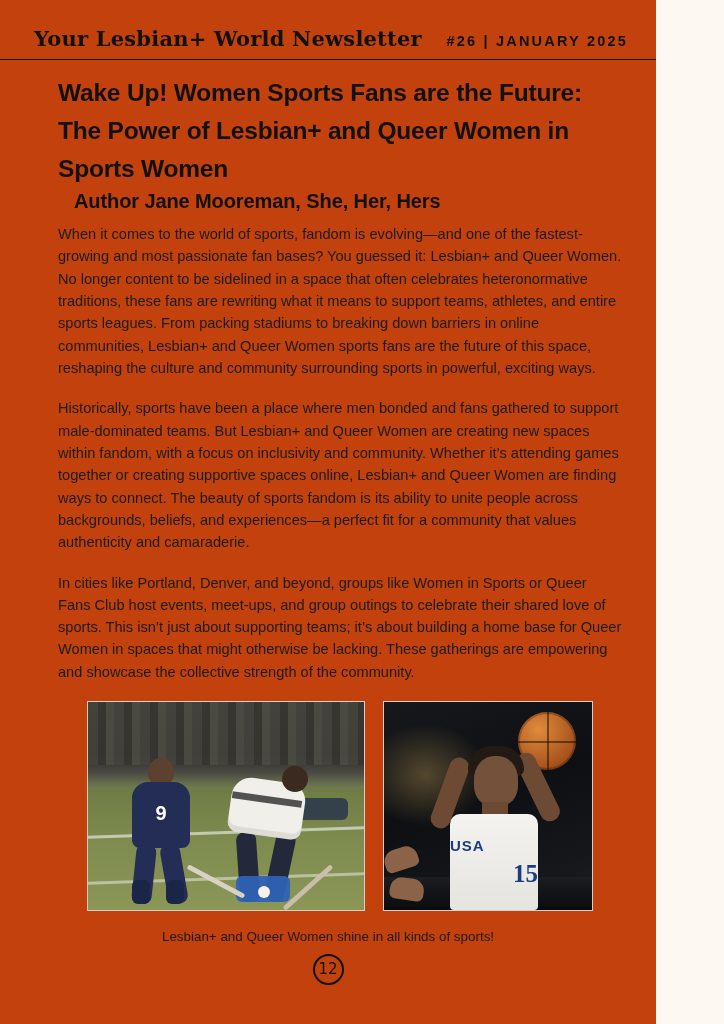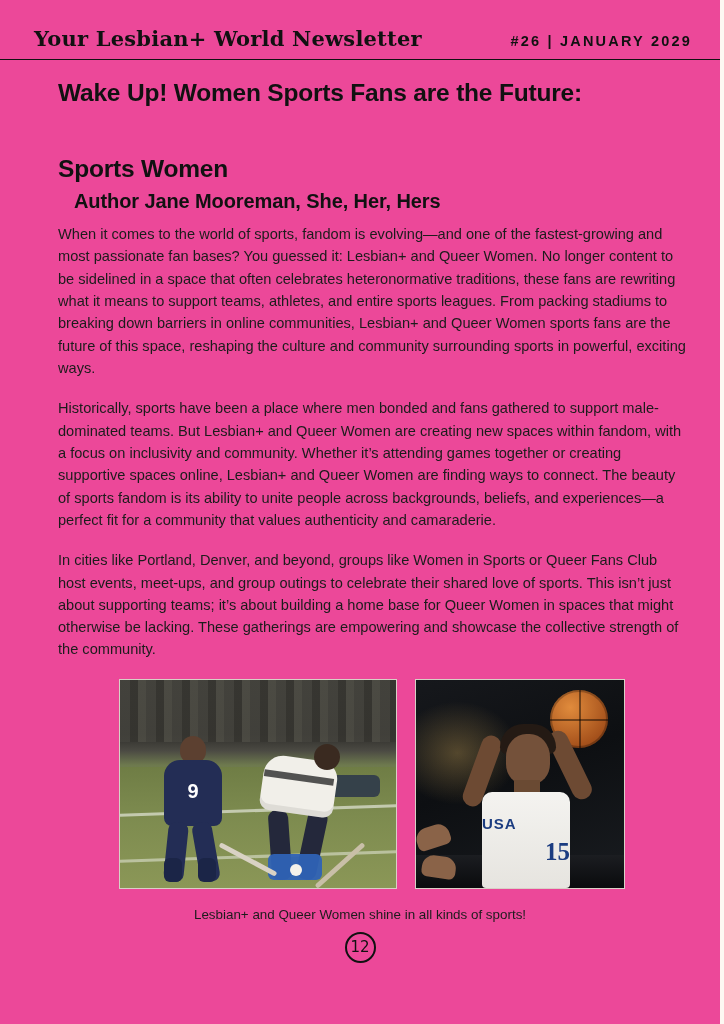--- a/index.html
+++ b/index.html
@@ -9,23 +9,23 @@
   }
   body {
     width: 724px;
     height: 1024px;
     font-family: "Liberation Sans", sans-serif;
     color: #1a1a1a;
     overflow: hidden;
     position: relative;
   }
   .page {
-    width: 720px;
+    width: 656px;
     height: 1024px;
-    background: #ec4899;
+    background: #c2410c;
     box-sizing: border-box;
     position: relative;
   }
   
   .masthead {
     display: flex;
     align-items: flex-end;
     justify-content: space-between;
     padding: 26px 28px 8px 34px;
     border-bottom: 1.5px solid #111;
@@ -273,28 +273,28 @@
     line-height: 1;
   }
 </style>
 </head>
 <body>
 
 <div class="page">
 
   <header class="masthead">
     <div class="masthead-title">Your Lesbian+ World Newsletter</div>
-    <div class="masthead-issue">#26  |  JANUARY 2029</div>
+    <div class="masthead-issue">#26  |  JANUARY 2025</div>
   </header>
 
   <main class="article">
 
     <h1 class="headline">
       <span>Wake Up! Women Sports Fans are the Future:</span><br>
-      <br>
+      <span>The Power of Lesbian+ and Queer Women in</span><br>
       <span>Sports Women</span>
     </h1>
 
     <div class="byline">Author Jane Mooreman,  She, Her, Hers</div>
 
     <p class="body-text">When it comes to the world of sports, fandom is evolving—and one of the fastest-growing and most passionate fan bases? You guessed it:  Lesbian+ and Queer Women. No longer content to be sidelined in a space that often celebrates heteronormative traditions, these fans are rewriting what it means to support teams, athletes, and entire sports leagues. From packing stadiums to breaking down barriers in online communities, Lesbian+ and Queer Women sports fans are the future of this space, reshaping the culture and community surrounding sports in powerful, exciting ways.</p>
 
 
     <p class="body-text">Historically, sports have been a place where men bonded and fans gathered to support male-dominated teams. But Lesbian+ and Queer Women are creating new spaces within fandom, with a focus on inclusivity and community. Whether it’s attending games together or creating supportive spaces online, Lesbian+ and Queer Women are finding ways to connect. The beauty of sports fandom is its ability to unite people across backgrounds, beliefs, and experiences—a perfect fit for a community that values authenticity and camaraderie.</p>
 

